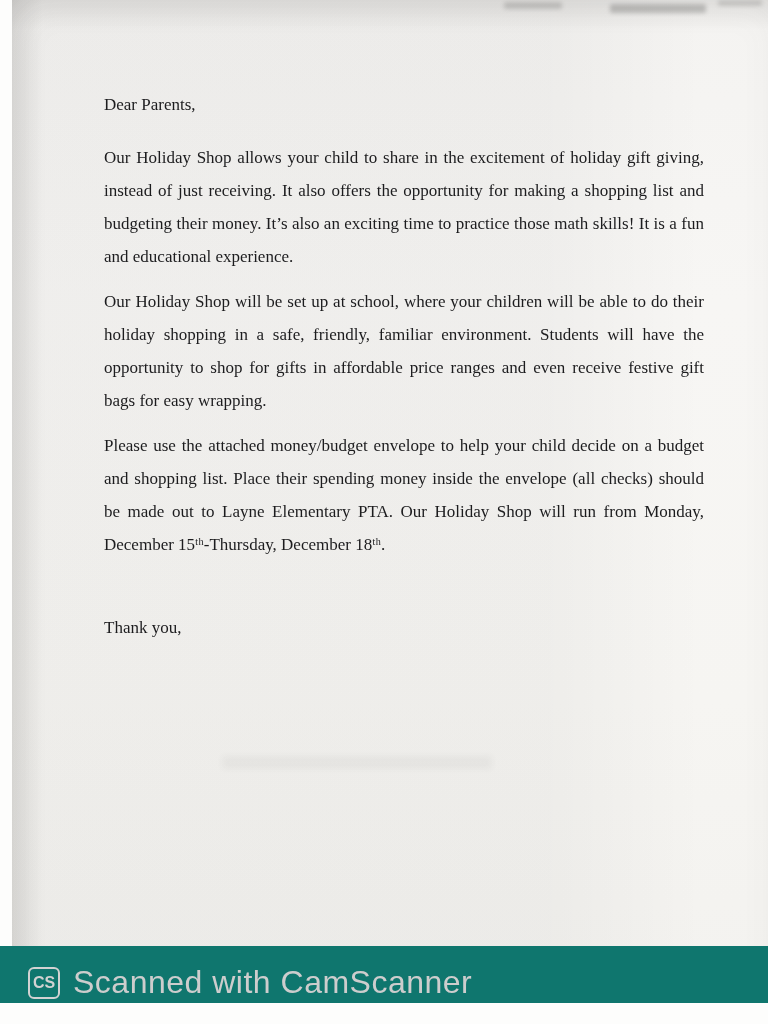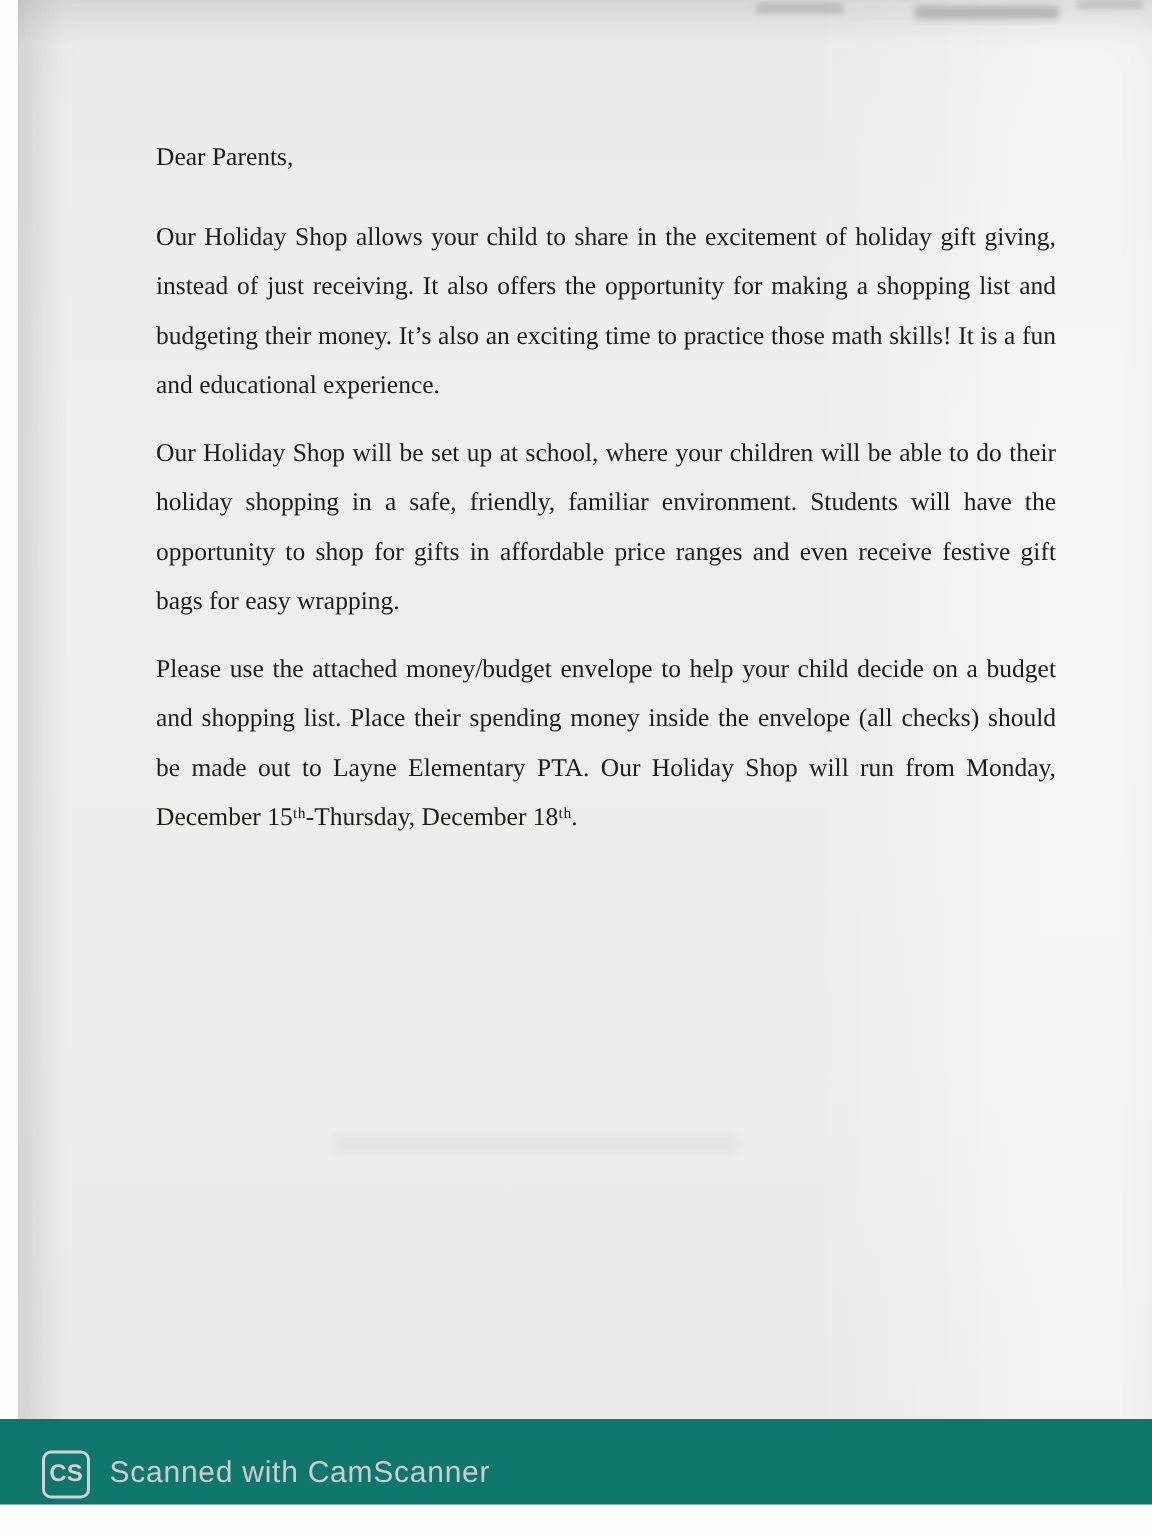--- a/index.html
+++ b/index.html
@@ -77,21 +77,21 @@
     border: 2px solid #d2d2d2;
     border-radius: 6px;
     color: #d2d2d2;
     font-weight: bold;
     font-size: 16px;
     margin-right: 13px;
     flex: 0 0 auto;
   }
   .cs-text {
     color: #cdcdcd;
-    font-size: 20px;
+    font-size: 32px;
     letter-spacing: 0.5px;
   }
 
   .bottom-white {
     position: absolute;
     left: 0; top: 1003px;
     width: 768px; height: 21px;
     background: #fdfdfc;
   }
 </style>
@@ -103,20 +103,21 @@
   <div class="artifact a1"></div>
   <div class="artifact a2"></div>
   <div class="artifact a3"></div>
   <div class="artifact ghost"></div>
 
   <div class="letter">
     <p class="salutation">Dear Parents,</p>
     <p>Our Holiday Shop allows your child to share in the excitement of holiday gift giving, instead of just receiving. It also offers the opportunity for making a shopping list and budgeting their money. It’s also an exciting time to practice those math skills! It is a fun and educational experience.</p>
     <p>Our Holiday Shop will be set up at school, where your children will be able to do their holiday shopping in a safe, friendly, familiar environment. Students will have the opportunity to shop for gifts in affordable price ranges and even receive festive gift bags for easy wrapping.</p>
     <p>Please use the attached money/budget envelope to help your child decide on a budget and shopping list. Place their spending money inside the envelope (all checks) should be made out to Layne Elementary PTA. Our Holiday Shop will run from Monday, December 15ᵗʰ-Thursday, December 18ᵗʰ.</p>
+    <p class="closing">Thank you,</p>
   </div>
 
 </div>
 
 <div class="cs-bar">
   <span class="cs-logo">CS</span>
   <span class="cs-text">Scanned with CamScanner</span>
 </div>
 
 <div class="bottom-white"></div>

